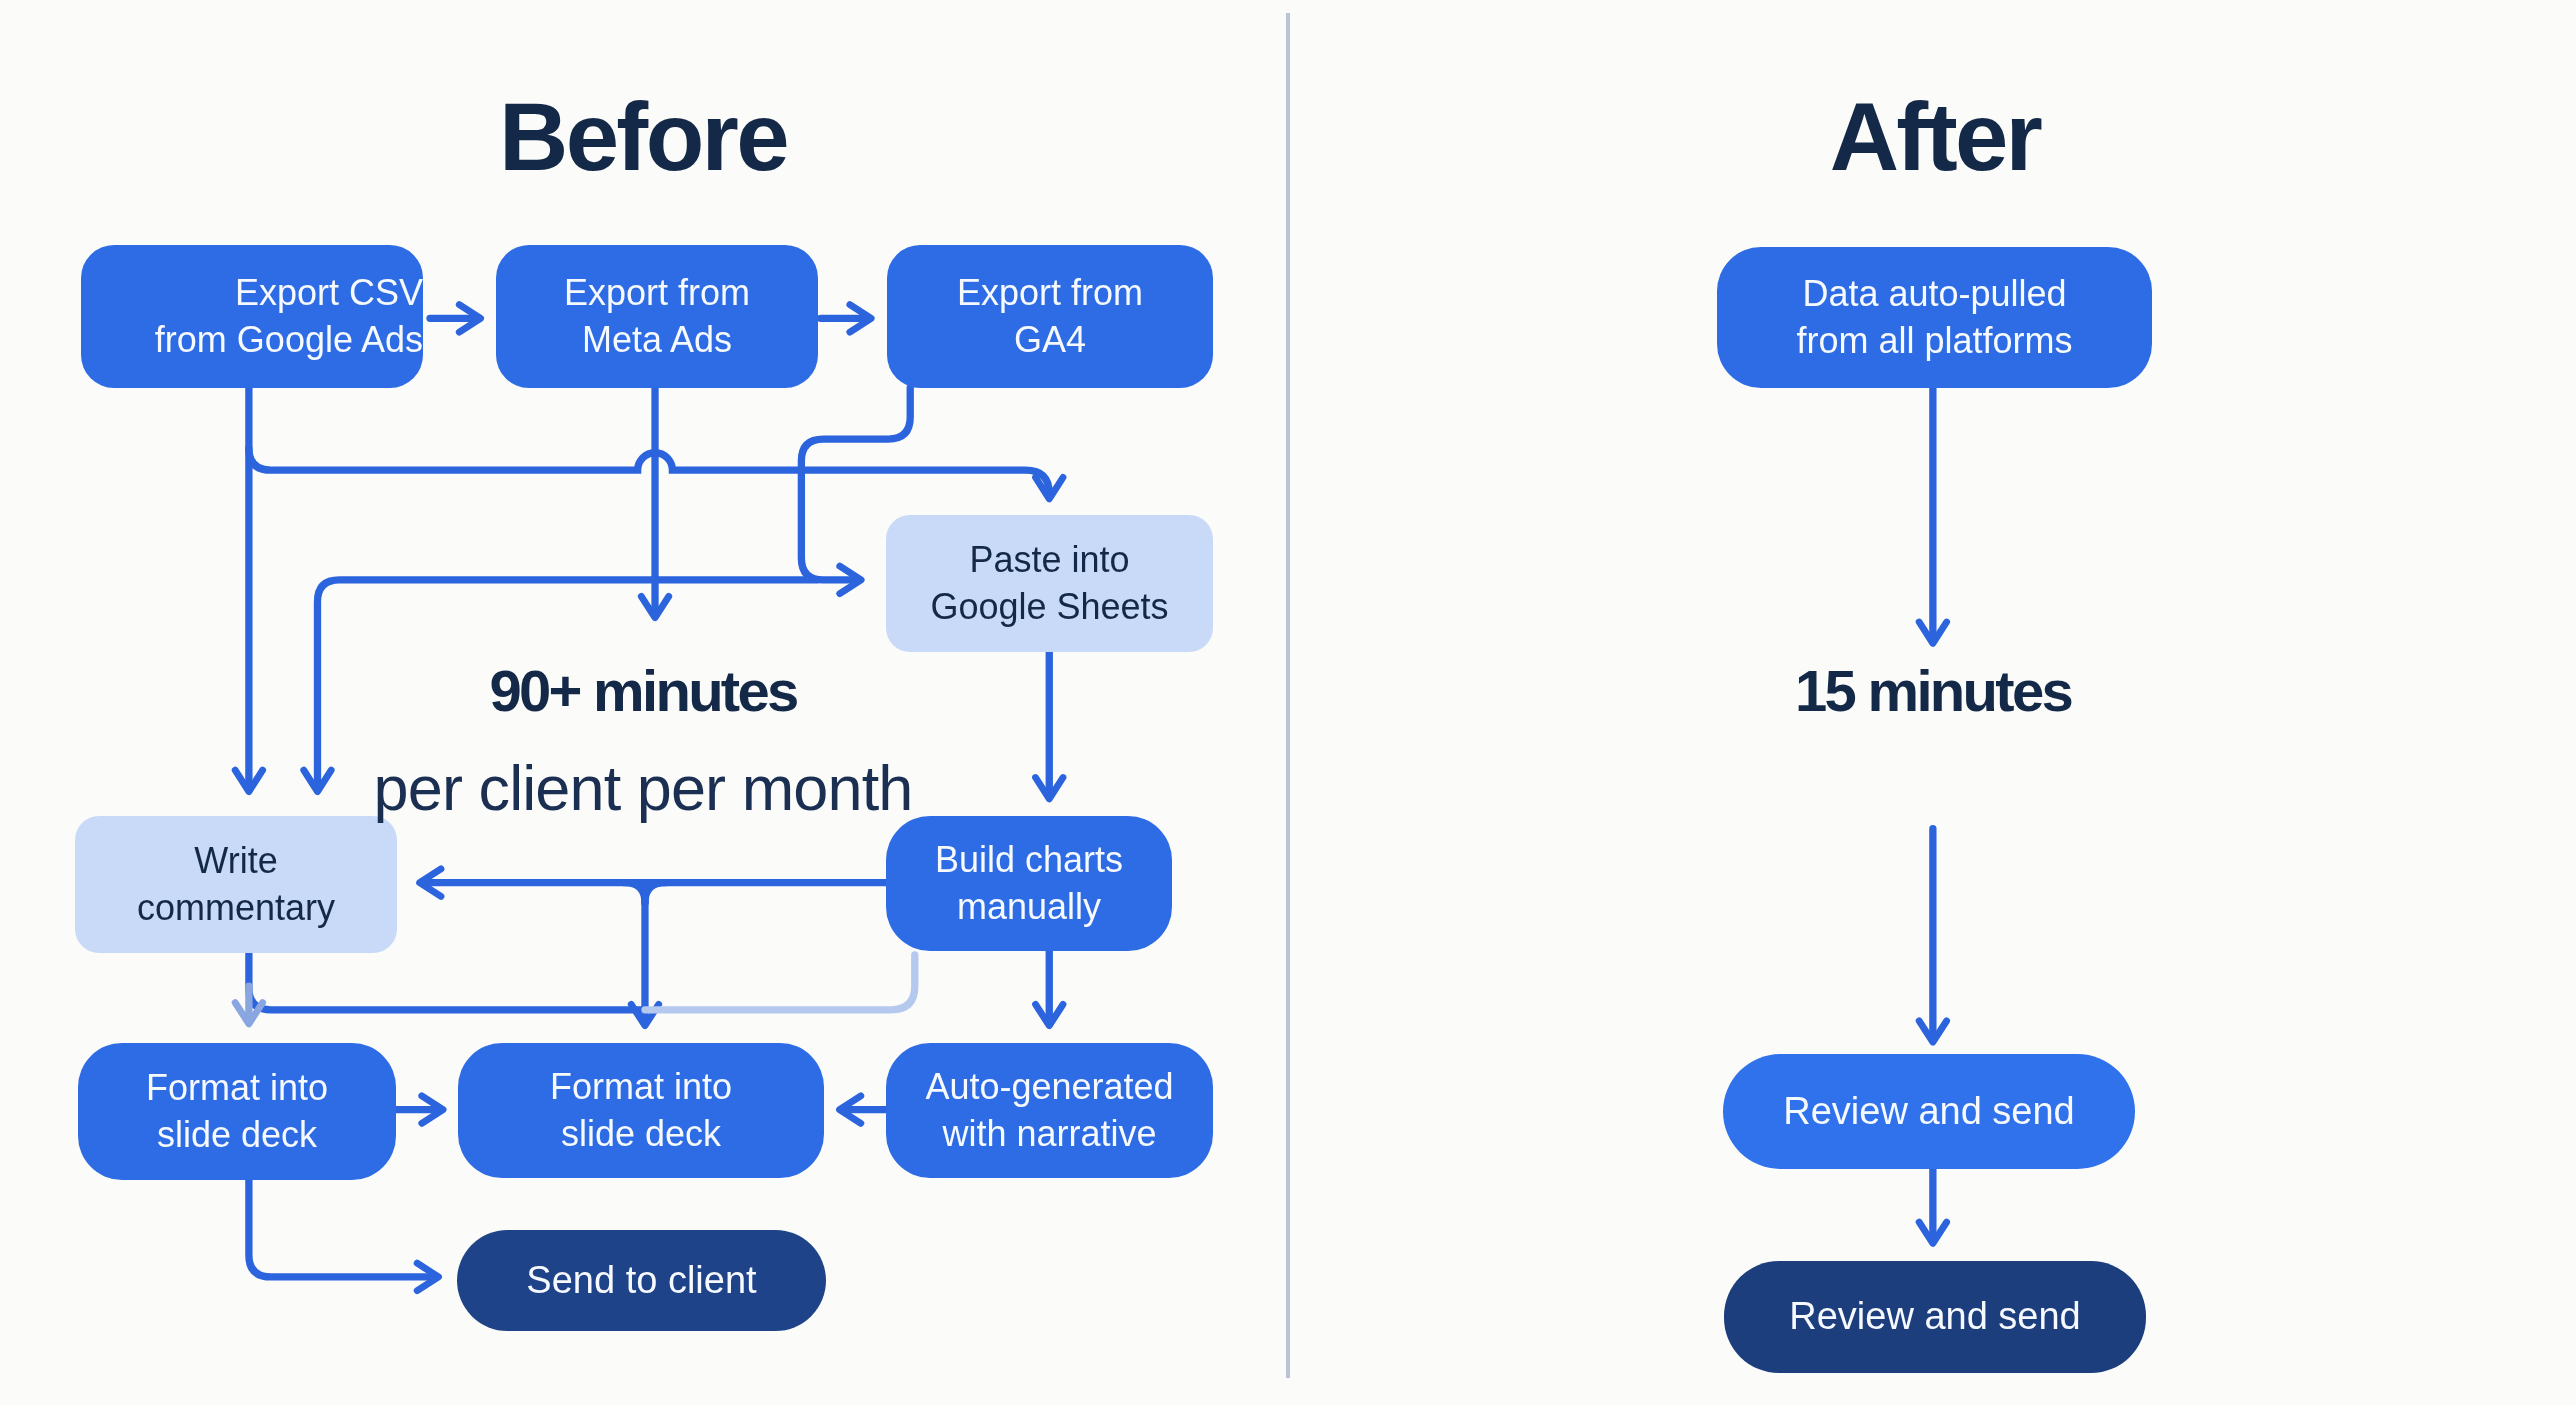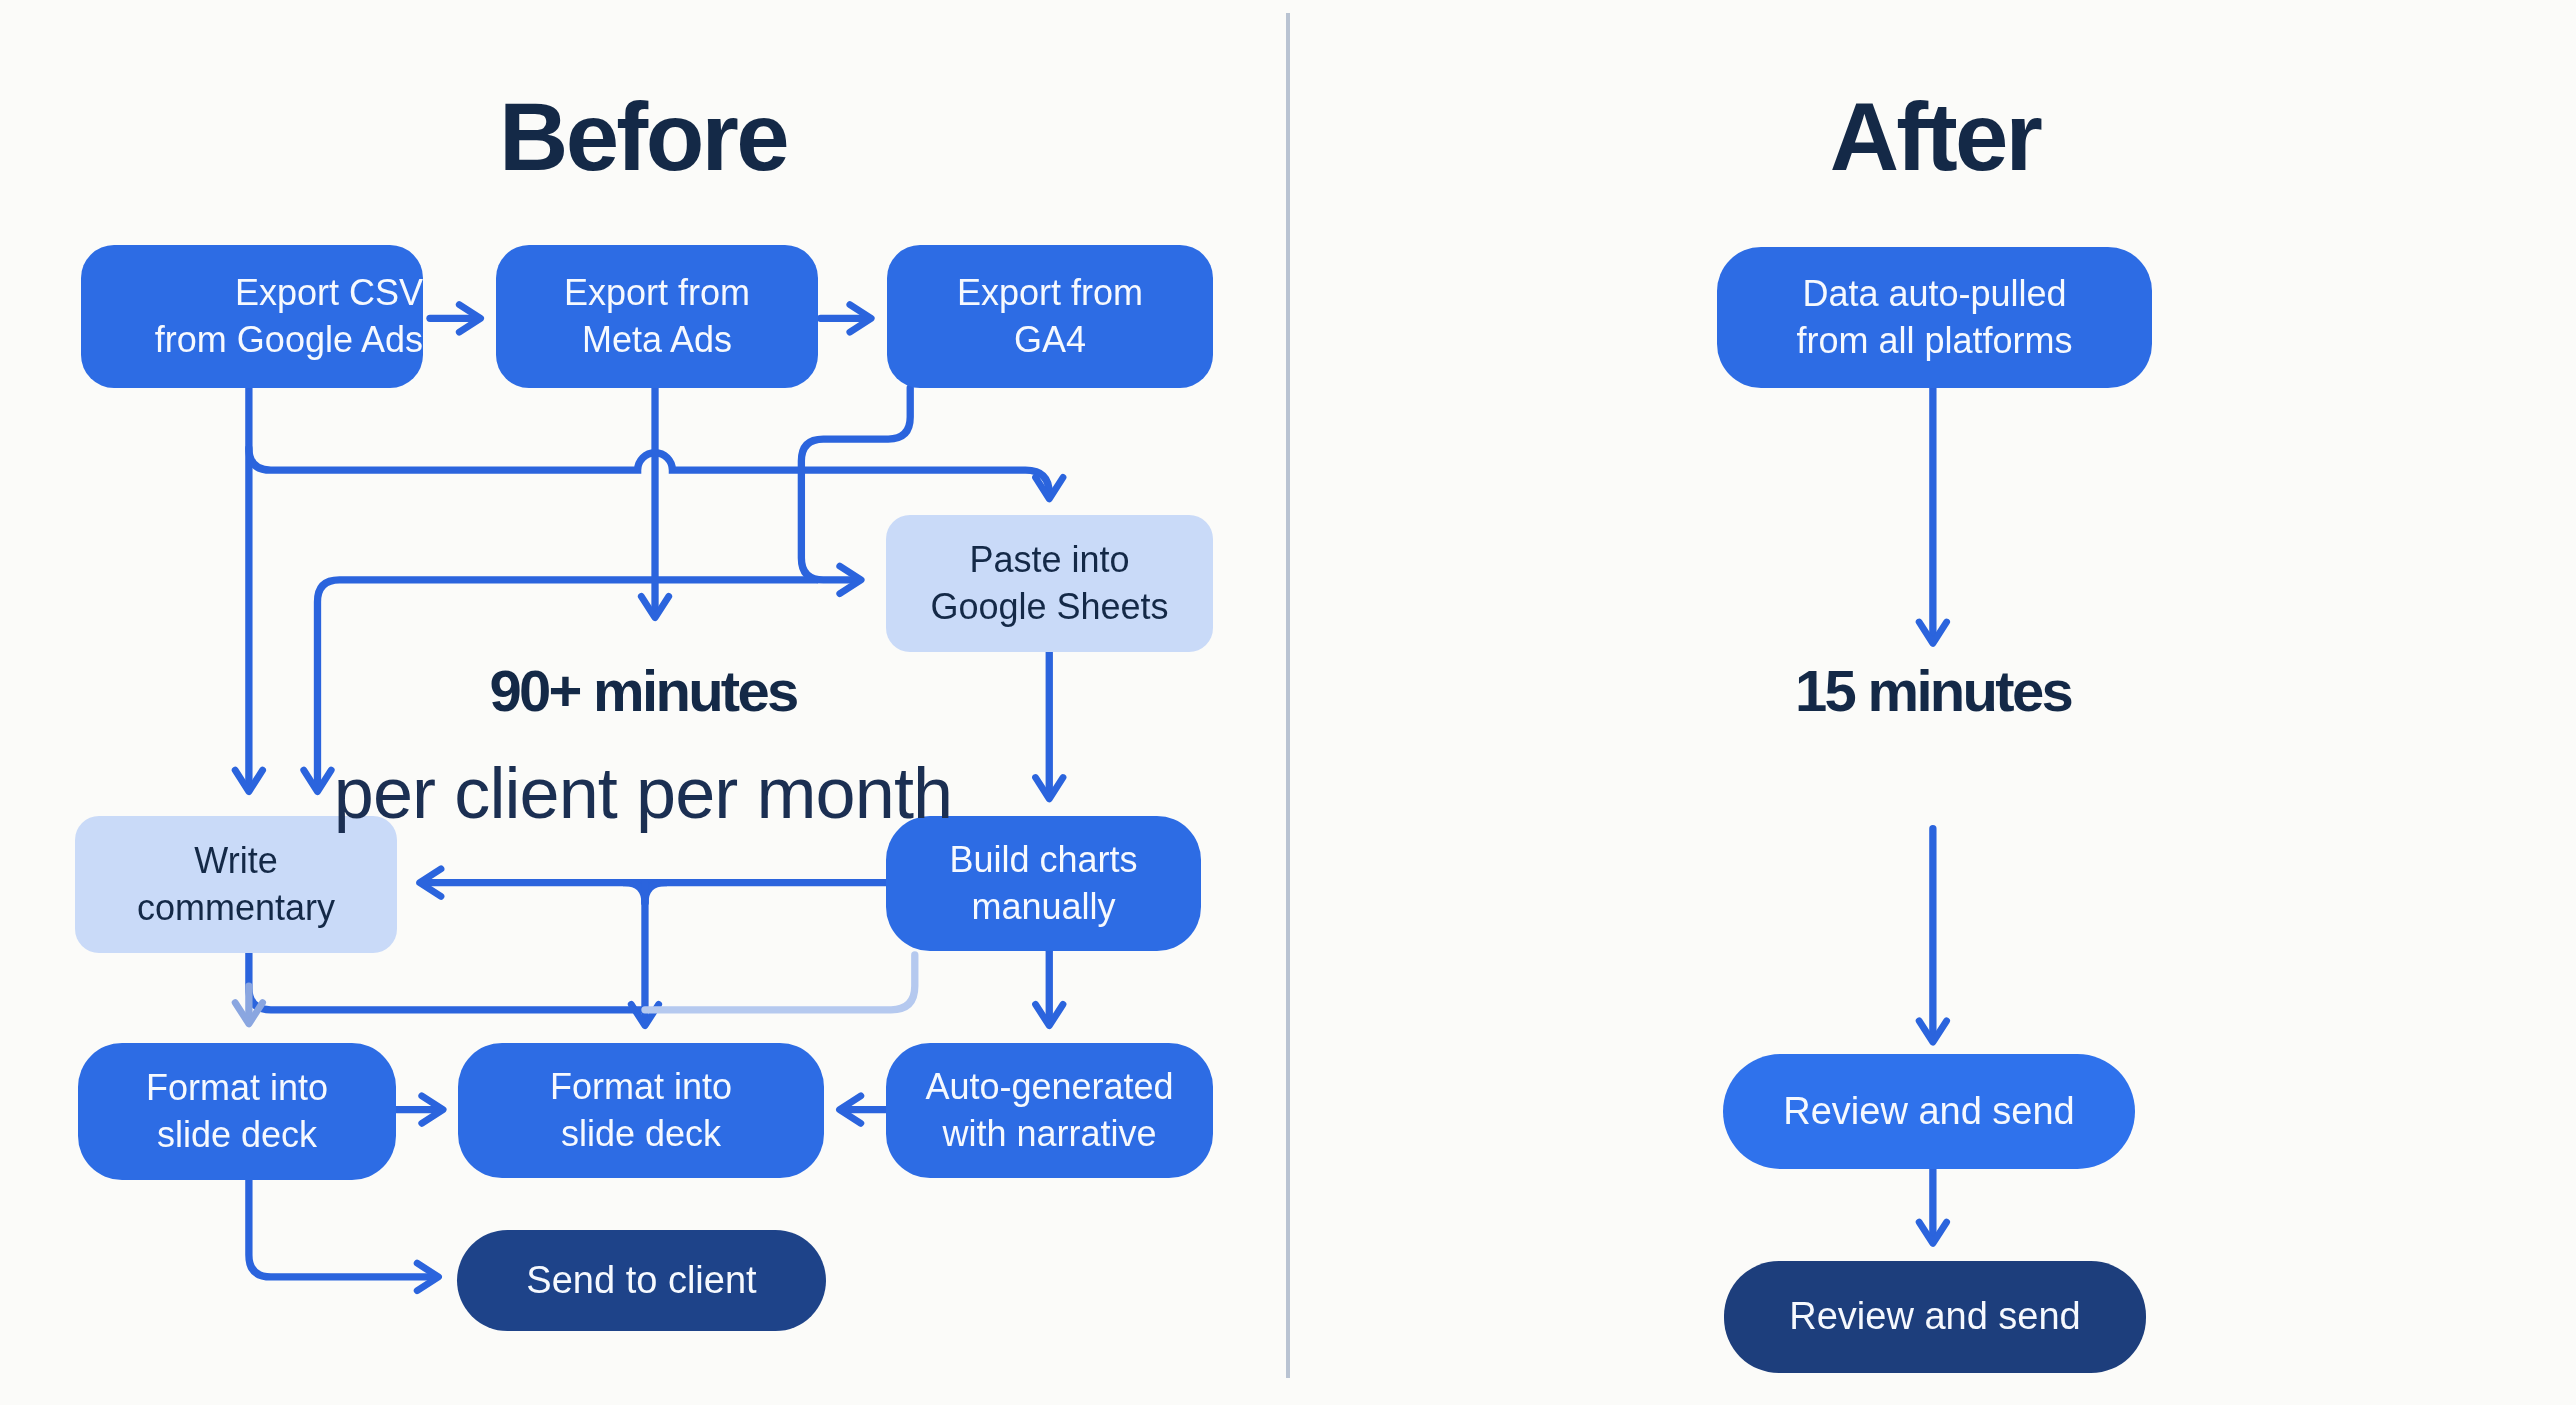--- a/index.html
+++ b/index.html
@@ -8,21 +8,21 @@
     --arrow-mid:#8aa6e0; --arrow-light:#b5c9ef; --divider:#b9c3d2; --boxtext:#f6f9fe;
   }
   *{margin:0;padding:0;box-sizing:border-box;}
   html,body{width:2576px;height:1405px;overflow:hidden;}
   body{background:var(--bg);font-family:"Liberation Sans", sans-serif;}
   .stage{position:absolute;left:0;top:0;width:2576px;height:1405px;background:var(--bg);}
   .title{position:absolute;transform:translateX(-50%);font-size:96px;font-weight:700;
          color:var(--ink);letter-spacing:-2.7px;white-space:nowrap;}
   .stat-big{position:absolute;transform:translateX(-50%);font-size:58px;font-weight:700;
          color:var(--ink);letter-spacing:-2.7px;white-space:nowrap;}
-  .stat-sub{position:absolute;transform:translateX(-50%);font-size:72px;font-weight:400;
+  .stat-sub{position:absolute;transform:translateX(-50%);font-size:63px;font-weight:400;
          color:#1b2f52;letter-spacing:-0.9px;white-space:nowrap;}
   .node{position:absolute;display:flex;flex-direction:column;align-items:center;
         justify-content:center;text-align:center;font-size:36px;line-height:1.3;
         color:var(--boxtext);background:var(--blue);border-radius:33px;}
   .node span{display:block;}
   .node.lightbox{background:var(--light);color:var(--ink);border-radius:24px;text-align:center;}
   .node.roundy{border-radius:44px;}
   .node.pill-navy{background:var(--navy);border-radius:55px;font-size:38px;}
   .node.pill-blue{background:var(--blue-bright);border-radius:59px;font-size:38px;}
   .node.pill-navy2{background:var(--navy-dark);border-radius:55px;font-size:38px;}
@@ -109,21 +109,21 @@
     <span>GA4</span>
   </div>
   <div class="node lightbox" style="left:886px;top:515px;width:327px;height:137px;">
     <span>Paste into</span>
     <span>Google Sheets</span>
   </div>
   <div class="node lightbox" style="left:75px;top:816px;width:322px;height:137px;">
     <span>Write</span>
     <span>commentary</span>
   </div>
-  <div class="node roundy" style="left:886px;top:816px;width:315px;height:135px;">
+  <div class="node roundy" style="left:886px;top:816px;width:286px;height:135px;">
     <span>Build charts</span>
     <span>manually</span>
   </div>
   <div class="node roundy" style="left:78px;top:1043px;width:318px;height:137px;">
     <span>Format into</span>
     <span>slide deck</span>
   </div>
   <div class="node roundy" style="left:458px;top:1043px;width:366px;height:135px;">
     <span>Format into</span>
     <span>slide deck</span>

